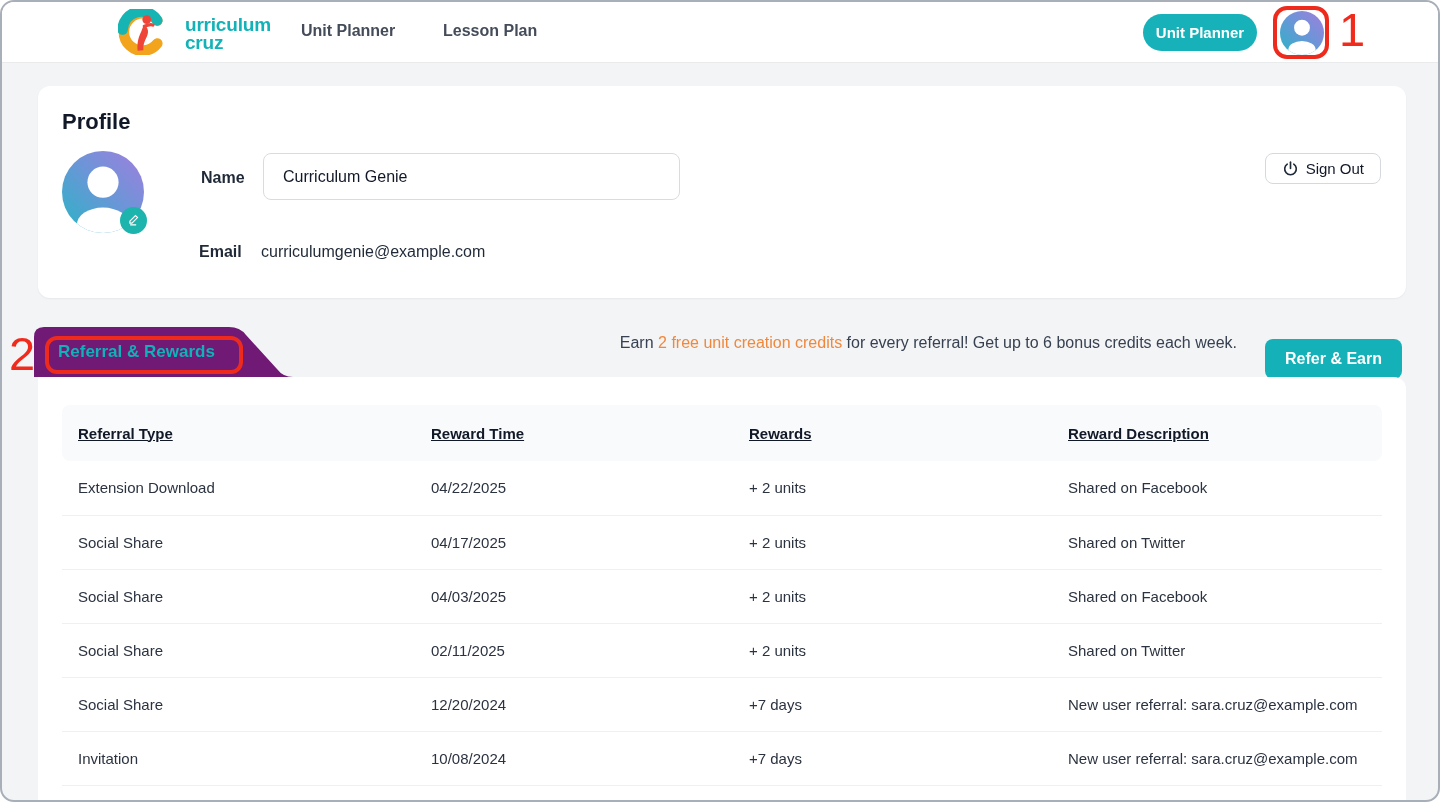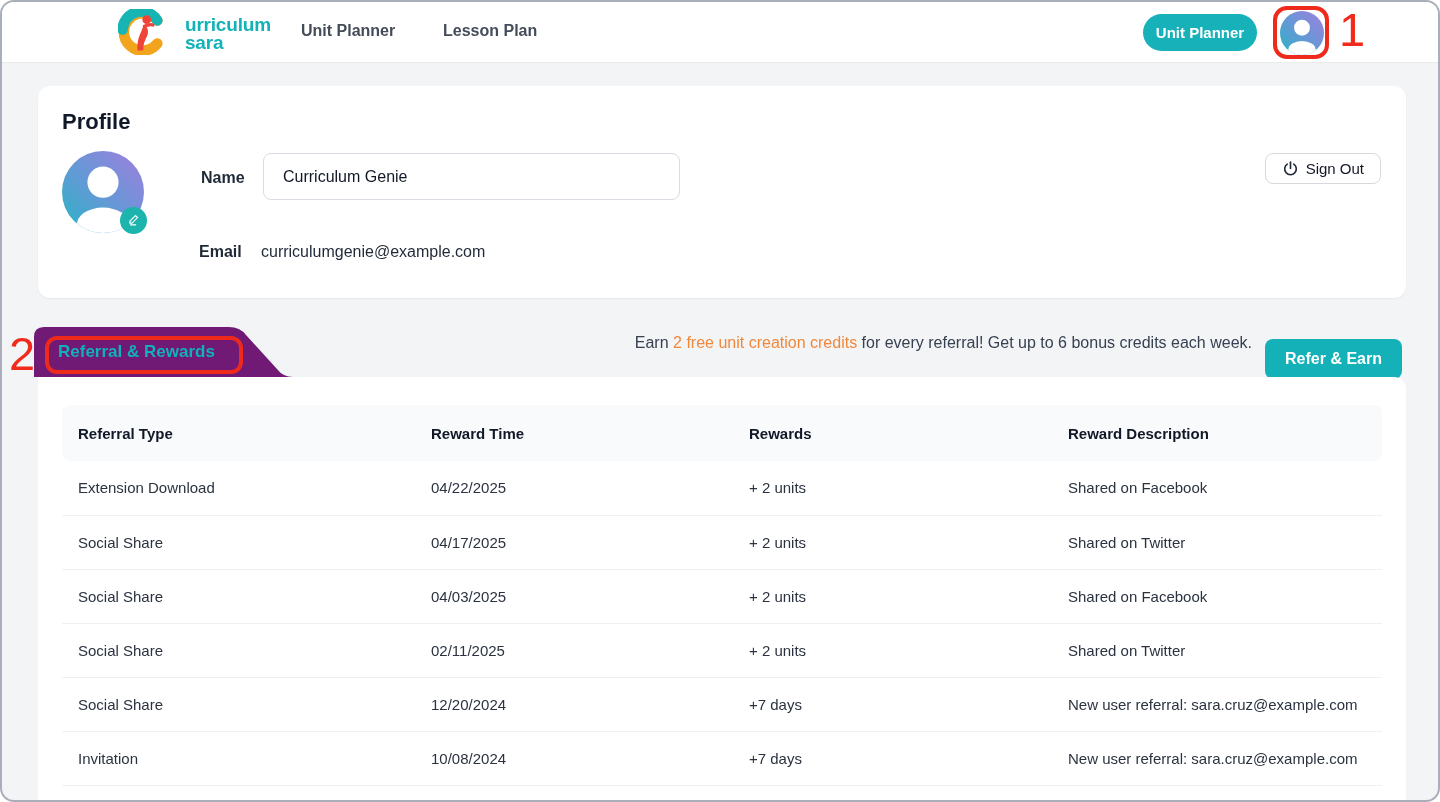--- a/index.html
+++ b/index.html
@@ -50,33 +50,33 @@
   .signout-btn{position:absolute;right:25px;top:67px;height:31px;padding:0 16px;background:#fff;
     border:1px solid #d5d8dd;border-radius:8px;display:flex;align-items:center;gap:7px;
     font-size:15px;color:#111827;font-family:"Liberation Sans",sans-serif;cursor:pointer;}
 
   
   .tab{position:absolute;left:32px;top:325px;width:262px;height:50px;background:#701a75;cursor:pointer;
     clip-path:polygon(0 100%,0 16%,3% 0,76% 0,81% 10%,94% 88%,100% 100%);
     clip-path:path("M0 50 L0 10 Q0 0 10 0 L195 0 Q206 0 212 8 L243 42 Q249 50 259 50 Z");}
   .tab-label{position:absolute;left:24px;top:0;height:50px;line-height:49px;
     color:#10b1b7;font-weight:700;font-size:17px;}
-  .promo-row{position:absolute;top:318px;right:36px;height:46px;display:flex;align-items:center;gap:13px;}
+  .promo-row{position:absolute;top:318px;right:36px;height:46px;display:flex;align-items:center;gap:28px;}
   .promo-text{font-size:16px;color:#374151;white-space:nowrap;}
   .promo-highlight{color:#f0883c;}
   .refer-btn{width:137px;height:40px;border:none;border-radius:8px;background:#15b1b8;color:#fff;
     font-weight:700;font-size:16px;font-family:"Liberation Sans",sans-serif;cursor:pointer;margin-top:32px;}
 
   
   .table-panel{position:absolute;left:36px;top:375px;width:1368px;height:427px;background:#fff;
     border-radius:0 12px 0 0;}
   .rewards-table{position:absolute;left:24px;top:28px;width:1320px;border-collapse:collapse;
     table-layout:fixed;}
   .rewards-table th{background:#f9fafb;height:56px;text-align:left;padding:0 16px;
-    font-size:15px;font-weight:700;color:#111827;}
+    font-size:15px;font-weight:700;color:#111827;text-decoration:underline;}
   .rewards-table th:first-child{border-radius:8px 0 0 8px;}
   .rewards-table th:last-child{border-radius:0 8px 8px 0;}
   .rewards-table td{height:54px;padding:0 16px;border-bottom:1px solid #eef0f3;
     font-size:15px;color:#2b3340;}
   .col1{width:353px;}.col2{width:318px;}.col3{width:319px;}.col4{width:330px;}
 </style>
 </head>
 <body>
 
 <div class="frame">
@@ -87,21 +87,21 @@
         <svg viewBox="0 0 48 48" width="46" height="46">
           <path d="M41 12 A19.5 19.5 0 1 0 41 36" fill="none" stroke="#f2a51c" stroke-width="11" stroke-linecap="round"></path>
           <path d="M41 12 A19.5 19.5 0 0 0 4.8 21.5" fill="none" stroke="#17b4b4" stroke-width="11" stroke-linecap="round"></path>
           <circle cx="30" cy="11" r="4.6" fill="#ef4438"></circle>
           <path d="M27.5 18 C31 16.5 34 15.5 36.5 16.8" stroke="#ef4438" stroke-width="3.4" fill="none" stroke-linecap="round"></path>
           <path d="M27 17 C32 19 32.5 25 29.5 30 C27.5 34 26 38 26.5 43 L20.5 43.5 C19.5 36 21.5 29 24.5 23 C25.5 20.5 26 18.5 27 17 Z" fill="#ef4438"></path>
         </svg>
       </span>
       <span class="logo-text">
         <div>urriculum</div>
-        <div>sara</div>
+        <div>cruz</div>
       </span>
     </div>
     <div class="nav-link first">Unit Planner</div>
     <div class="nav-link second">Lesson Plan</div>
     <button class="header-cta">Unit Planner</button>
     <div class="header-avatar">
       <svg viewBox="0 0 100 100" width="100%" height="100%">
         <circle cx="50" cy="38" r="18" fill="#fff"></circle>
         <ellipse cx="50" cy="88" rx="31" ry="20" fill="#fff"></ellipse>
       </svg>

